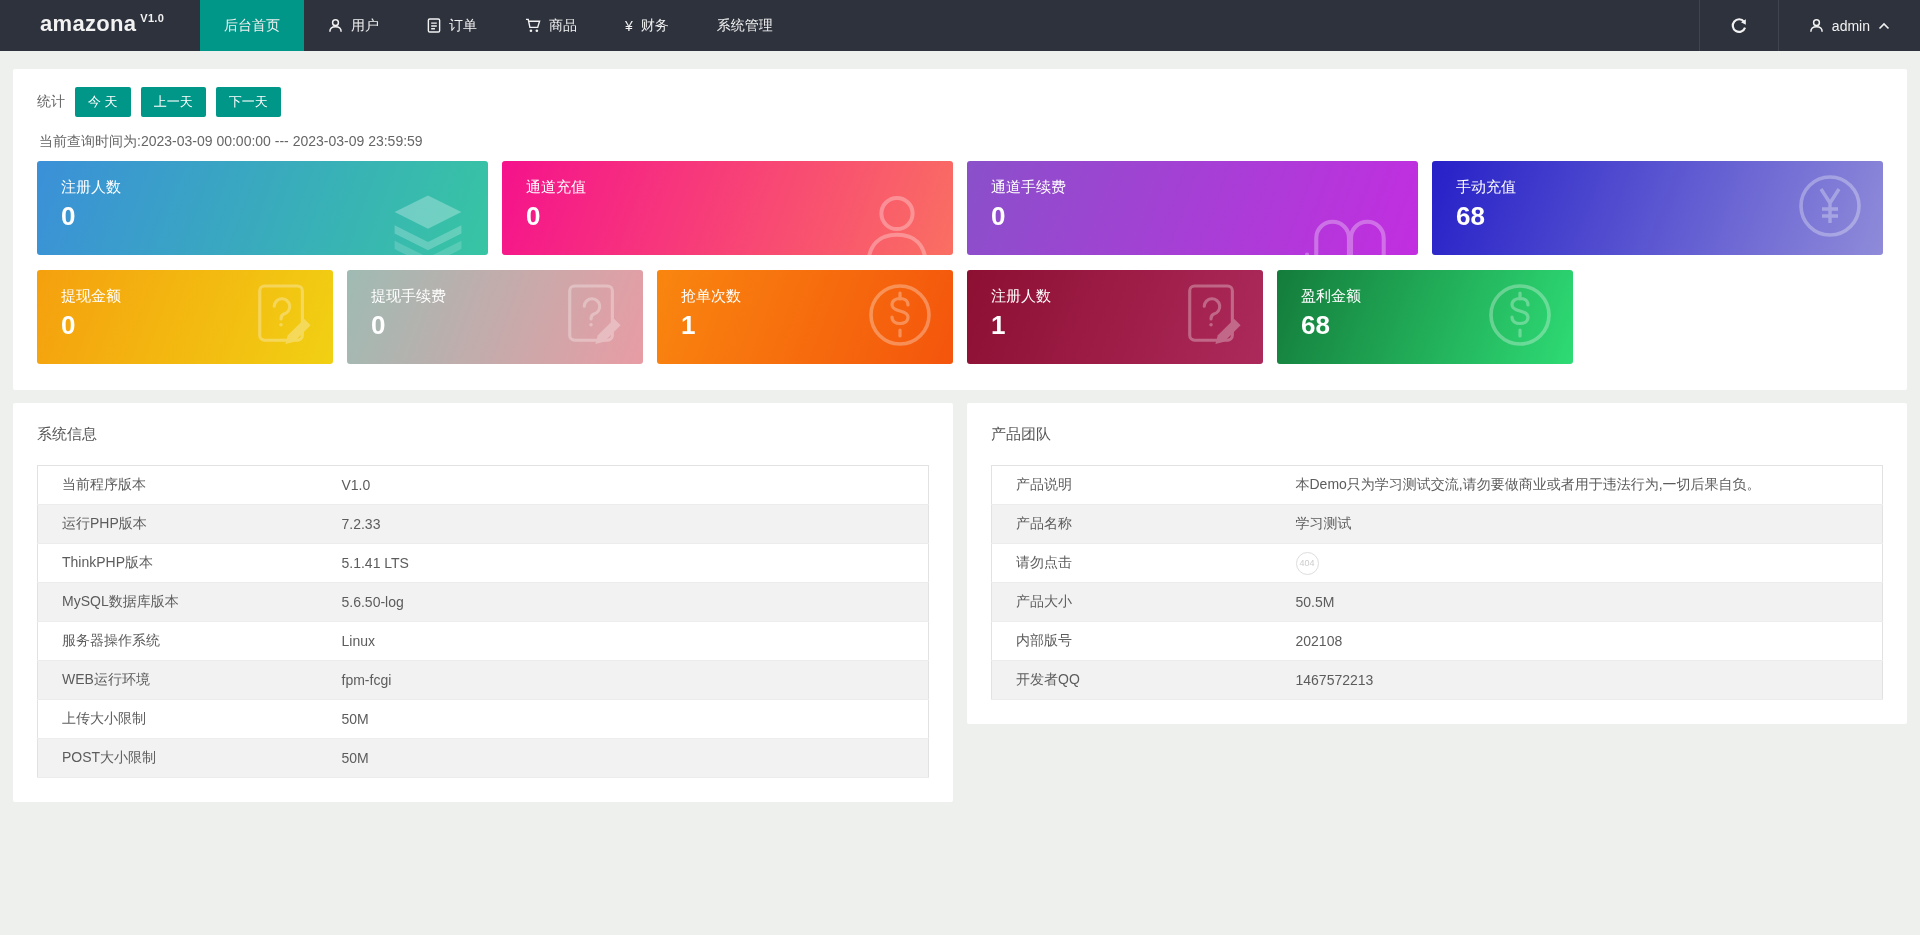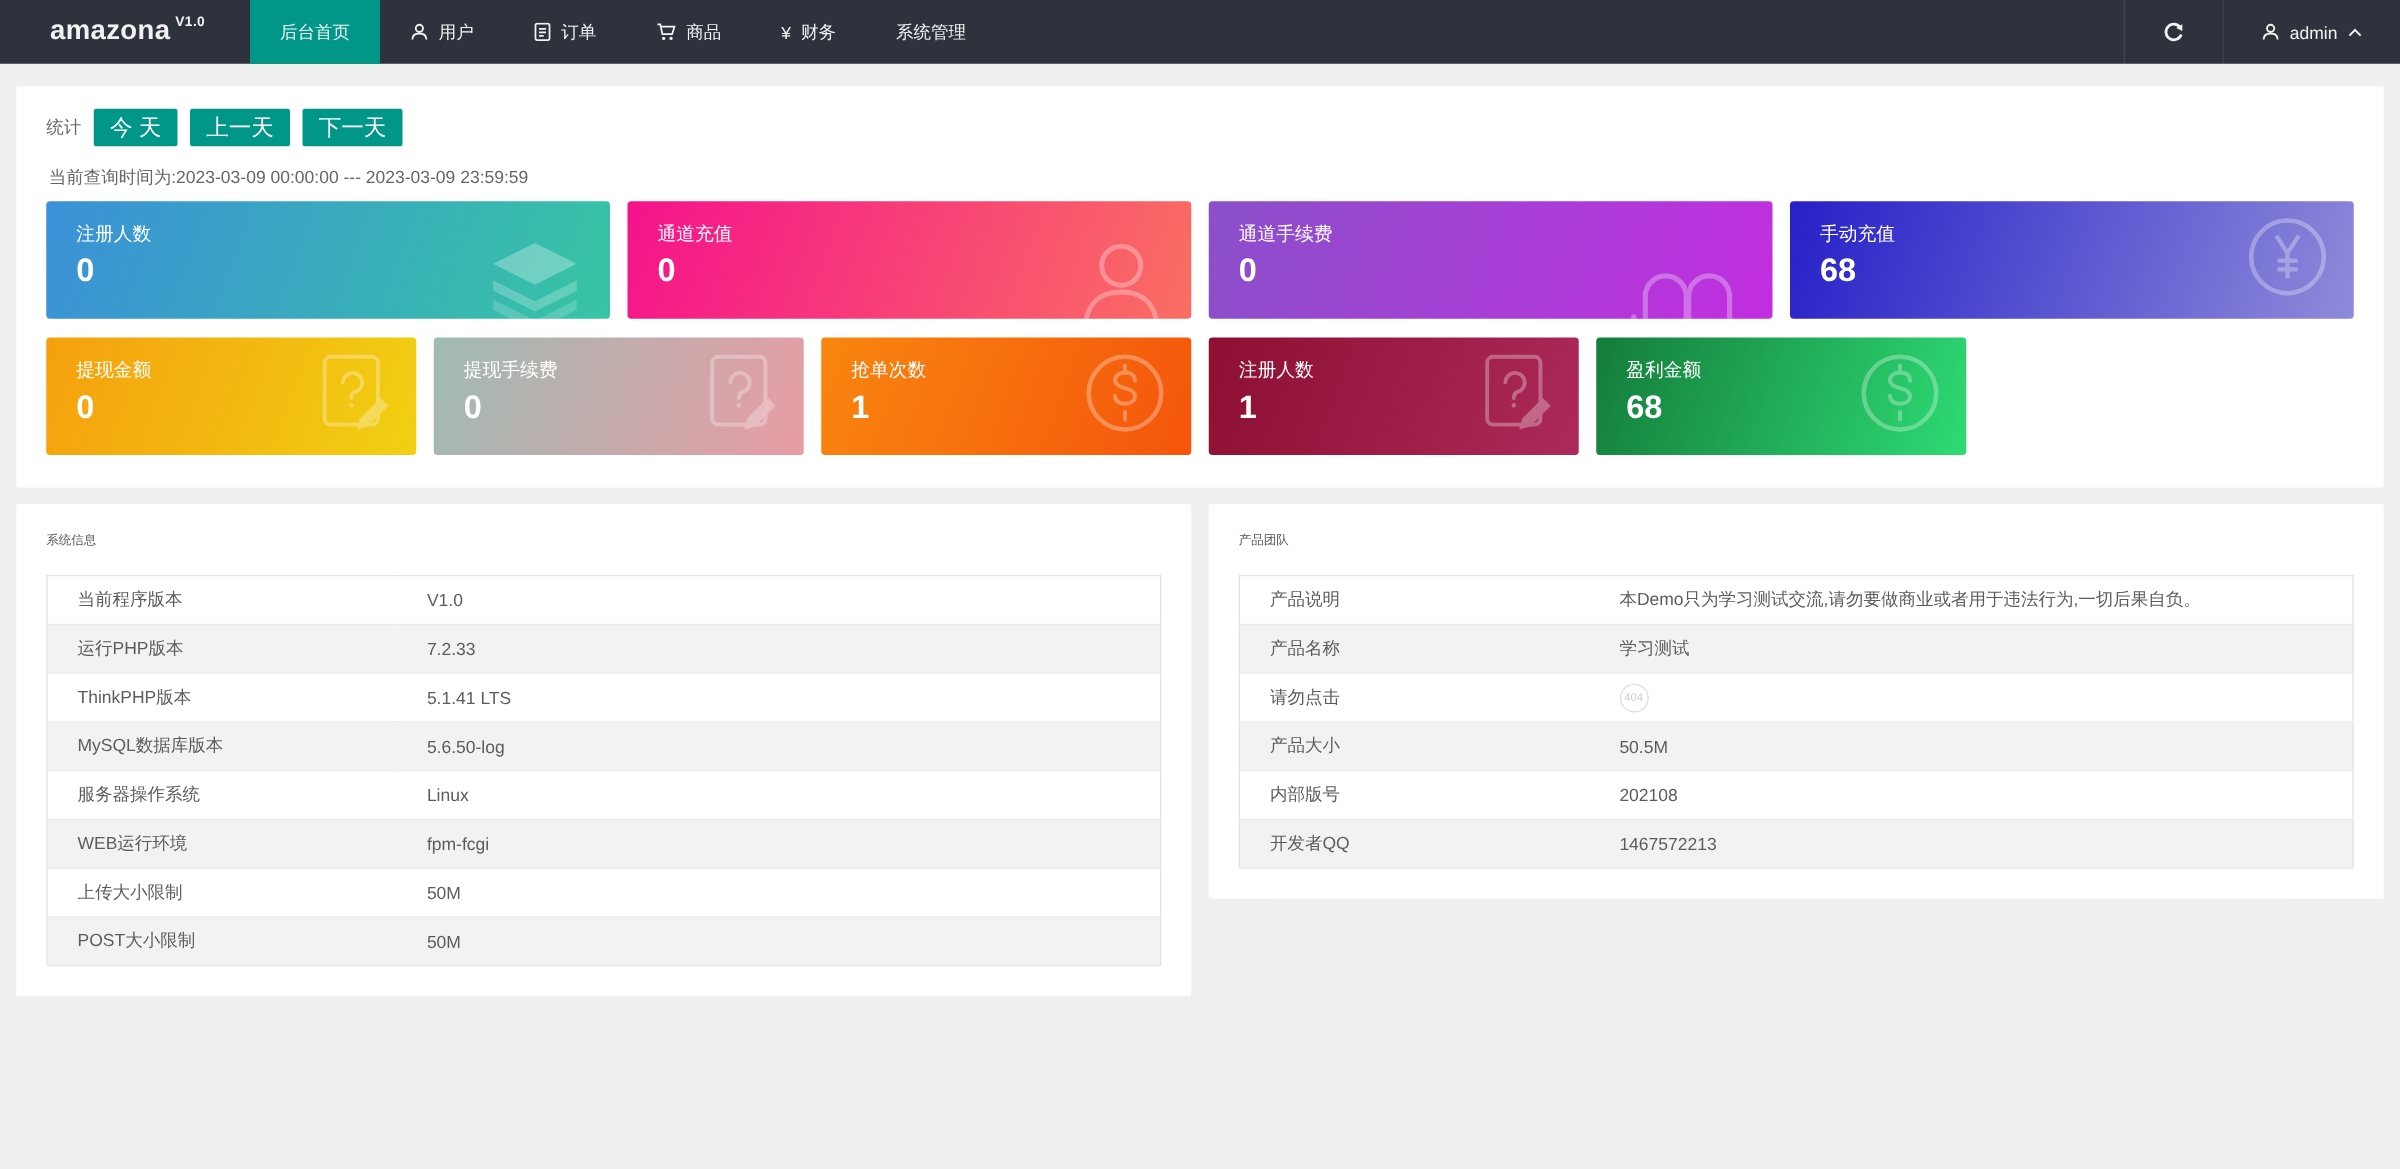--- a/index.html
+++ b/index.html
@@ -13,35 +13,35 @@
   .nav-item { display:flex; align-items:center; gap:8px; padding:0 24px; font-size:14px; cursor:pointer; color:#f2f2f2; }
   .nav-item.active { background:#009688; }
   .nav-item .glyph { font-size:14px; line-height:1; }
   .nav-right { margin-left:auto; display:flex; align-items:stretch; }
   .nav-util { display:flex; align-items:center; gap:8px; padding:0 30px; border-left:1px solid rgba(255,255,255,.09); font-size:14px; cursor:pointer; }
   .icon-svg { display:block; }
 
   
   .stats-panel { background:#fff; border-radius:2px; margin:18px 13px 0; padding:16px 15px 26px; }
   .stats-head { display:flex; align-items:center; gap:10px; margin:2px 0 16px 9px; font-size:14px; color:#666; }
-  .btn-teal { background:#009688; color:#fff; border:none; border-radius:2px; height:30px; padding:0 13px; font-size:18px; font-family:inherit; cursor:pointer; white-space:pre; }
+  .btn-teal { background:#009688; color:#fff; border:none; border-radius:2px; height:30px; padding:0 13px; font-size:13px; font-family:inherit; cursor:pointer; white-space:pre; }
   .query-line { font-size:14px; color:#666; margin:0 0 10px 11px; }
 
   .cards4 { display:grid; grid-template-columns:repeat(4,1fr); gap:14px; margin:0 9px 15px; }
   .cards6 { display:grid; grid-template-columns:repeat(6,1fr); gap:14px; margin:0 9px; }
   .card { position:relative; height:94px; border-radius:3px; color:#fff; padding:17px 0 12px 24px; overflow:hidden; }
   .card-label { font-size:15px; position:relative; z-index:2; }
   .card-value { font-size:26px; font-weight:bold; margin-top:4px; position:relative; z-index:2; }
   .card-icon { position:absolute; right:20px; opacity:.3; z-index:1; }
   .card-icon.center { top:50%; transform:translateY(-50%); }
   .card-icon.bleed { bottom:-16px; }
 
   .bottom-row { display:flex; gap:14px; margin:13px 13px 0; align-items:flex-start; }
   .info-panel { flex:1; background:#fff; border-radius:2px; padding:22px 24px 24px; }
-  .info-title { font-size:10px; color:#555; margin-bottom:21px; }
+  .info-title { font-size:15px; color:#555; margin-bottom:21px; }
   table.info-table { width:100%; border-collapse:collapse; border:1px solid #e2e2e2; font-size:14px; color:#5c5c5c; }
   table.info-table td { height:39px; padding-left:24px; border-bottom:1px solid #ececec; }
   table.info-table tr:nth-child(even) td { background:#f2f2f2; }
   table.info-table td.lbl { width:280px; }
   .badge-404 { display:inline-flex; width:23px; height:23px; border-radius:50%; border:1px solid #ddd; color:#ccc; font-size:9px; align-items:center; justify-content:center; cursor:pointer; background:#fff; }
 </style>
 </head>
 <body>
 
 <div class="navbar">

